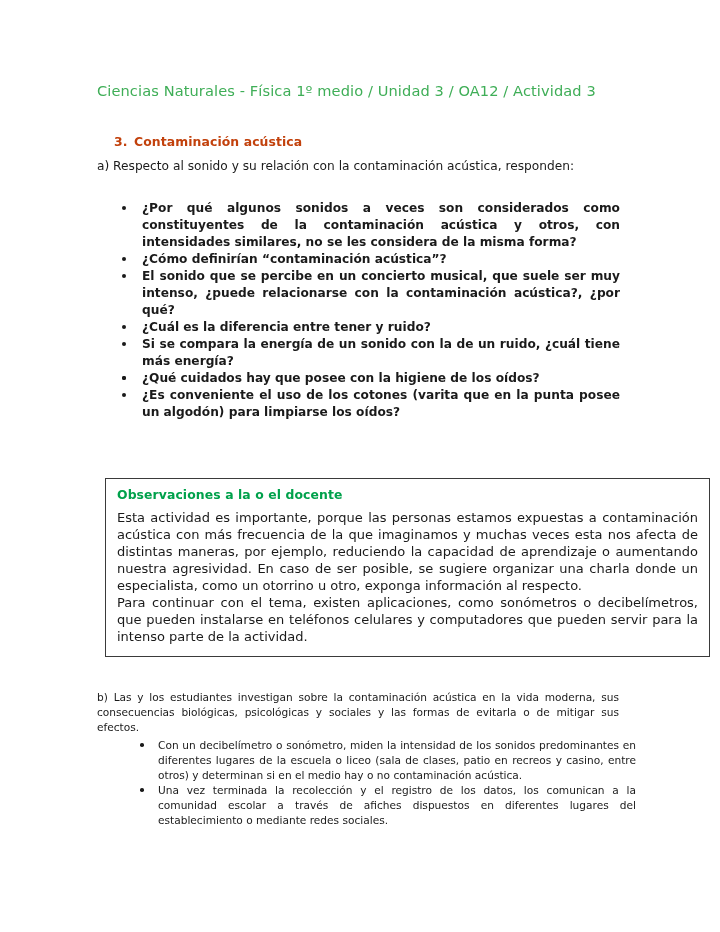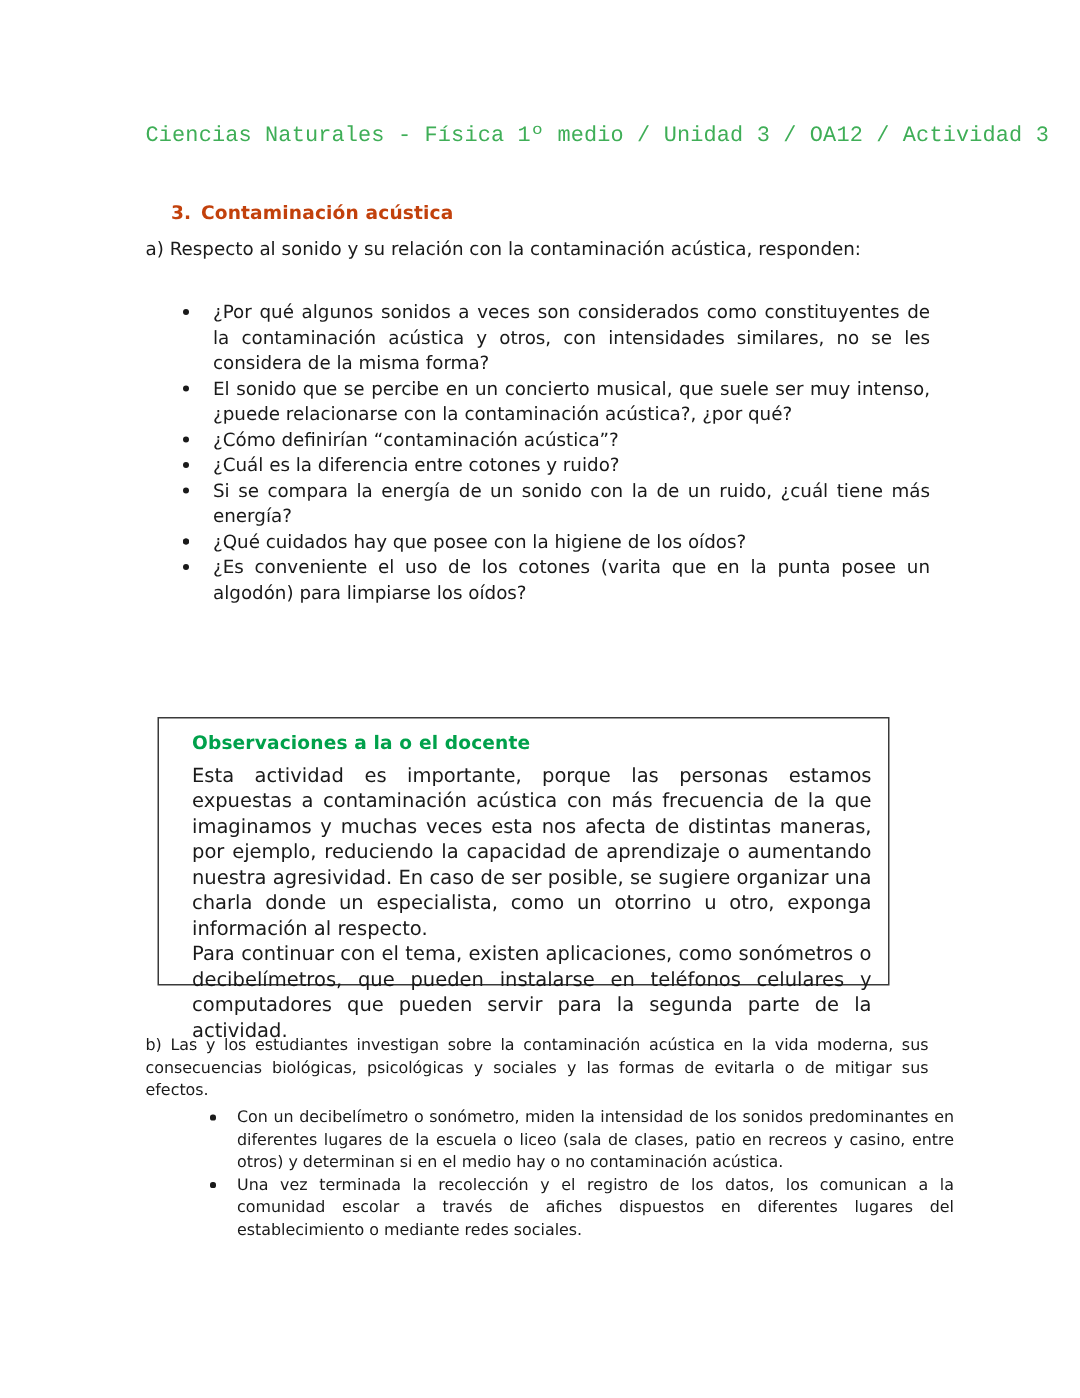--- a/index.html
+++ b/index.html
@@ -25,21 +25,20 @@
   .doc-title {
     position: absolute;
     left: 97px;
     top: 82px;
     width: 530px;
     font-size: 14.6px;
     line-height: 18px;
     color: #3fae57;
     letter-spacing: 0.1px;
     white-space: nowrap;
-    font-family: Liberation Mono, monospace;
   }
 
   .section-heading {
     position: absolute;
     left: 114px;
     top: 134px;
     font-size: 12.4px;
     font-weight: bold;
     color: #c2410c;
     letter-spacing: 0.1px;
@@ -64,20 +63,21 @@
   }
 
   ul.qlist {
     position: absolute;
     left: 118px;
     top: 200px;
     width: 502px;
     margin: 0;
     padding: 0;
     list-style: none;
+    font-weight: bold;
   }
   ul.qlist > li {
     position: relative;
     padding-left: 24px;
     font-size: 12.2px;
     line-height: 17px;
     text-align: justify;
     text-justify: inter-word;
     margin-bottom: 0px;
   }
@@ -88,25 +88,25 @@
     width: 4px;
     height: 4px;
     border-radius: 50%;
     background: #1a1a1a;
   }
 
   .obs-box {
     position: absolute;
     left: 105px;
     top: 478px;
-    width: 488px;
+    width: 605px;
     height: 179px;
     box-sizing: border-box;
     border: 1px solid #3a3a3a;
-    padding: 8px 11px 6px 22px;
+    padding: 8px 11px 6px 11px;
     background: #ffffff;
   }
   .obs-title {
     font-size: 12.4px;
     font-weight: bold;
     color: #00a14b;
     margin: 0 0 7px 0;
     letter-spacing: 0.1px;
   }
   .obs-p {
@@ -171,29 +171,29 @@
     <span>Respecto al sonido y su relación con la contaminación acústica, responden:</span>
   </div>
 
   <ul class="qlist">
     <li>
       <span class="bullet"></span>
       <span>¿Por qué algunos sonidos a veces son considerados como constituyentes de la contaminación acústica y otros, con intensidades similares, no se les considera de la misma forma?</span>
     </li>
     <li>
       <span class="bullet"></span>
+      <span>¿Cómo definirían “contaminación acústica”?</span>
+    </li>
+    <li>
+      <span class="bullet"></span>
       <span>El sonido que se percibe en un concierto musical, que suele ser muy intenso, ¿puede relacionarse con la contaminación acústica?, ¿por qué?</span>
     </li>
     <li>
       <span class="bullet"></span>
-      <span>¿Cómo definirían “contaminación acústica”?</span>
-    </li>
-    <li>
-      <span class="bullet"></span>
-      <span>¿Cuál es la diferencia entre cotones y ruido?</span>
+      <span>¿Cuál es la diferencia entre tener y ruido?</span>
     </li>
     <li>
       <span class="bullet"></span>
       <span>Si se compara la energía de un sonido con la de un ruido, ¿cuál tiene más energía?</span>
     </li>
     <li>
       <span class="bullet"></span>
     </li>
     <li>
       <span class="bullet"></span>
@@ -201,21 +201,21 @@
     </li>
     <li>
       <span class="bullet"></span>
       <span>¿Es conveniente el uso de los cotones (varita que en la punta posee un algodón) para limpiarse los oídos?</span>
     </li>
   </ul>
 
   <div class="obs-box">
     <div class="obs-title">Observaciones a la o el docente</div>
     <p class="obs-p">Esta actividad es importante, porque las personas estamos expuestas a contaminación acústica con más frecuencia de la que imaginamos y muchas veces esta nos afecta de distintas maneras, por ejemplo, reduciendo la capacidad de aprendizaje o aumentando nuestra agresividad. En caso de ser posible, se sugiere organizar una charla donde un especialista, como un otorrino u otro, exponga información al respecto.</p>
-    <p class="obs-p">Para continuar con el tema, existen aplicaciones, como sonómetros o decibelímetros, que pueden instalarse en teléfonos celulares y computadores que pueden servir para la segunda parte de la actividad.</p>
+    <p class="obs-p">Para continuar con el tema, existen aplicaciones, como sonómetros o decibelímetros, que pueden instalarse en teléfonos celulares y computadores que pueden servir para la intenso parte de la actividad.</p>
   </div>
 
   <div class="para-b">
     <span class="marker">b)</span>
     <span>Las y los estudiantes investigan sobre la contaminación acústica en la vida moderna, sus consecuencias biológicas, psicológicas y sociales y las formas de evitarla o de mitigar sus efectos.</span>
   </div>
 
   <ul class="blist">
     <li>
       <span class="bullet"></span>

